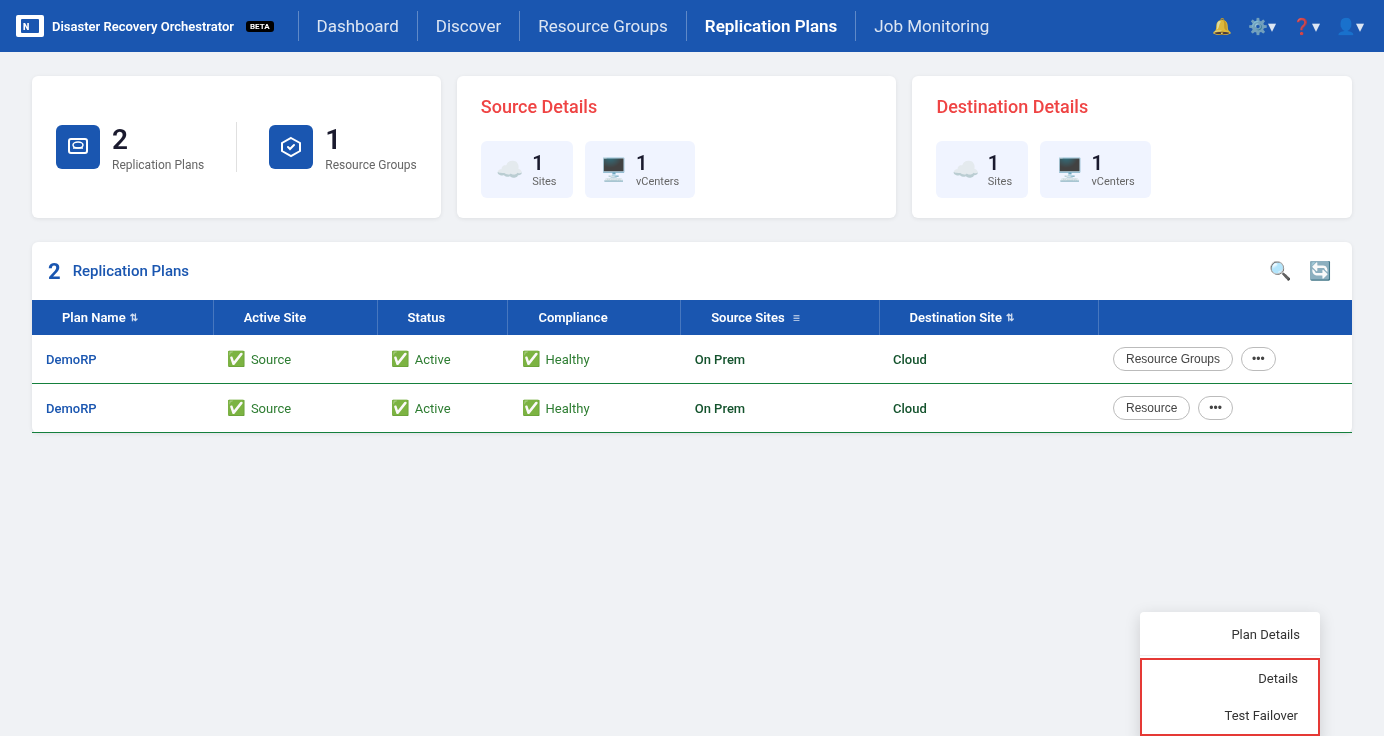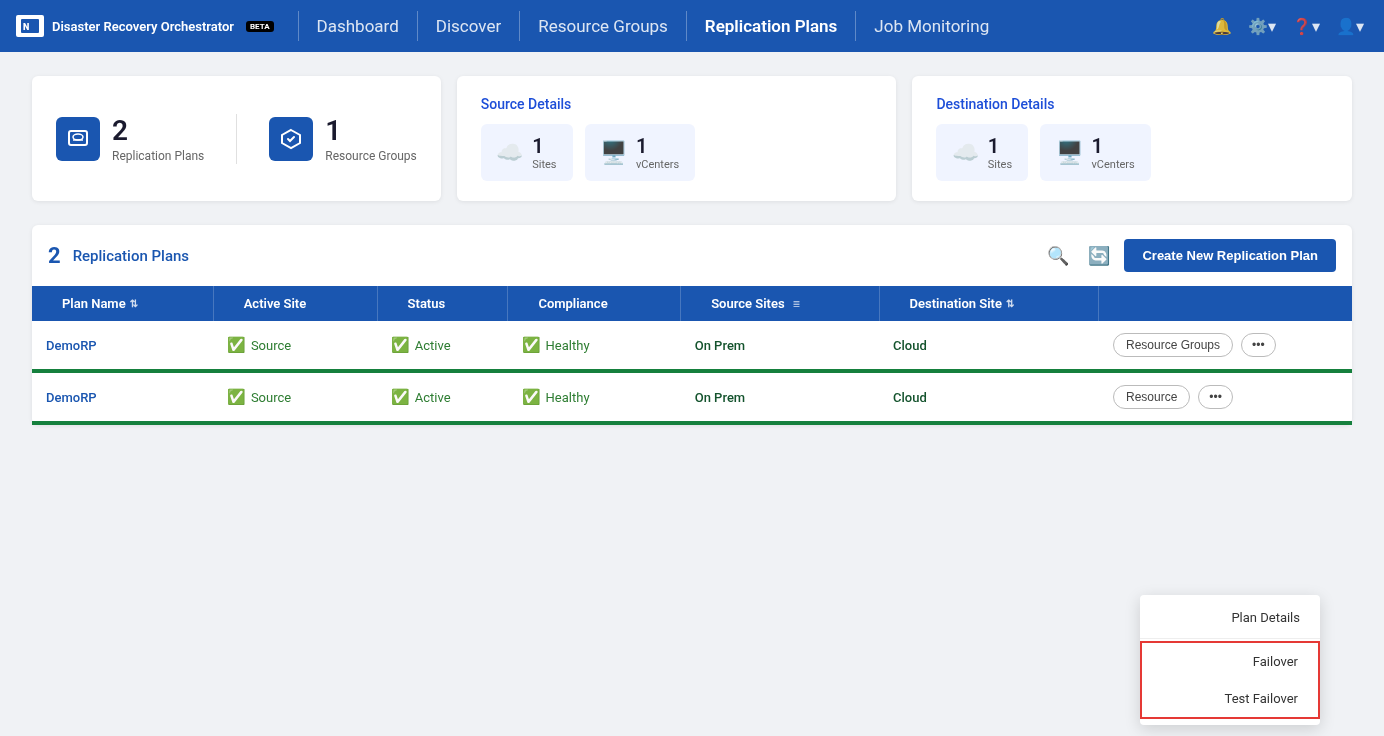--- a/index.html
+++ b/index.html
@@ -110,21 +110,21 @@
       font-size: 20px;
       color: white;
     }
     .stat-number { font-size: 28px; font-weight: 600; color: #1a1a2e; }
     .stat-label { font-size: 12px; color: #666; margin-top: 2px; }
     .stat-divider { width: 1px; height: 50px; background: #e0e0e0; margin: 0 8px; }
 
     .summary-card-detail {
       flex: 1;
     }
-    .detail-title { font-size: 14px; color: #1d4ed8; margin-bottom: 12px; font-weight: 500; }
+    .detail-title { font-size: 18px; color: #ef4444; margin-bottom: 24px; font-weight: 500; }
     .detail-items { display: flex; gap: 12px; }
     .detail-item {
       background: #f0f4ff;
       border-radius: 6px;
       padding: 10px 16px;
       display: flex;
       align-items: center;
       gap: 8px;
       min-width: 90px;
     }
@@ -200,21 +200,21 @@
       text-align: left;
       white-space: nowrap;
       border-right: 1px solid rgba(255,255,255,0.2);
     }
     thead th:last-child { border-right: none; }
     .th-inner { display: flex; align-items: center; gap: 4px; }
     .sort-icon { font-size: 10px; opacity: 0.8; }
     .filter-icon { font-size: 12px; opacity: 0.8; margin-left: 4px; }
 
     tbody tr {
-      border-bottom: 4px solid #15803d;
+      border-bottom: 1px solid #15803d;
       margin-left: 40px;
     }
     tbody td {
       padding: 12px 14px;
       font-size: 13px;
       color: #333;
       vertical-align: middle;
     }
     .link-blue { color: #1a56b0; font-weight: 500; cursor: pointer; text-decoration: none; }
     .status-active { display: flex; align-items: center; gap: 5px; color: #2e7d32; }
@@ -380,21 +380,20 @@
 
   </div>
 
   <div class="table-section">
     <div class="table-header-bar">
       <span class="plan-count">2</span>
       <span class="plan-count-label">Replication Plans</span>
       <div class="table-actions">
         <button class="icon-btn">🔍</button>
         <button class="icon-btn">🔄</button>
-        <button class="create-btn">Create New Replication Plan</button>
       </div>
     </div>
 
     <table>
       <thead>
         <tr>
           <th>
             <div class="th-inner">
               <span>Plan Name</span>
               <span class="sort-icon">⇅</span>
@@ -503,21 +502,21 @@
             </div>
           </td>
         </tr>
       </tbody>
     </table>
 
     <div class="dropdown-menu">
       <span class="dropdown-item">Plan Details</span>
       <div class="dropdown-divider"></div>
       <div class="dropdown-section">
-        <span class="dropdown-item">Failover</span>
+        <span class="dropdown-item">Details</span>
         <span class="dropdown-item">Test Failover</span>
 
       </div>
 
     </div>
 
   </div>
 </div>
 
 </body></html>

